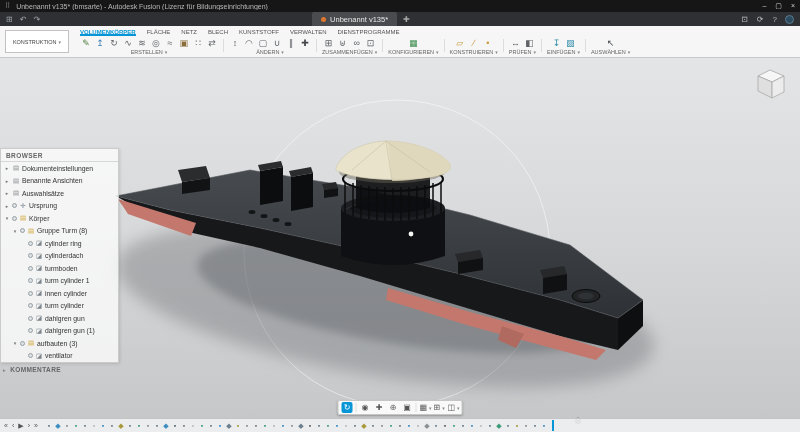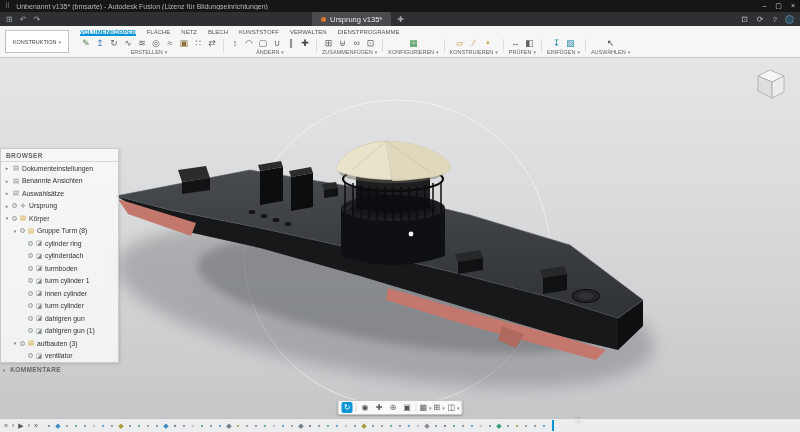--- a/index.html
+++ b/index.html
@@ -89,21 +89,21 @@
 </div>
 
 <div class="tabbar">
   <span id="tabbar-left" class="tb-left">
       <span class="tbi">⊞</span>
       <span class="tbi">↶</span>
       <span class="tbi">↷</span>
     </span>
   <div class="doc-tab">
     <span class="doc-dot"></span>
-    <span>Ursprung v135*</span>
+    <span>Unbenannt v135*</span>
   </div>
   <span class="newtab">✚</span>
   <span class="tb-spacer"></span>
   <span id="tabbar-right" class="tb-right">
       <span class="tbi">⊡</span>
       <span class="tbi">⟳</span>
       <span class="tbi">?</span>
     </span>
   <span class="avatar"></span>
 </div>

